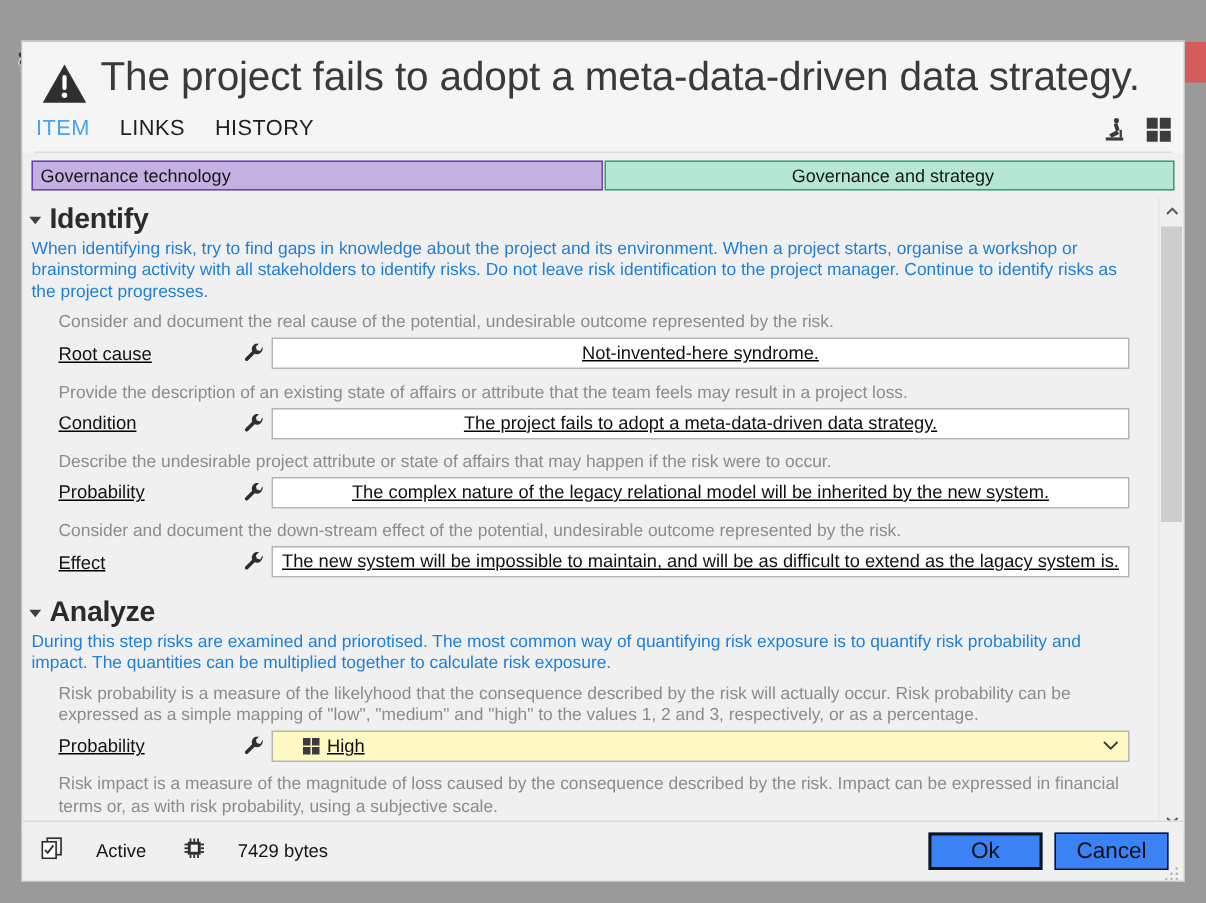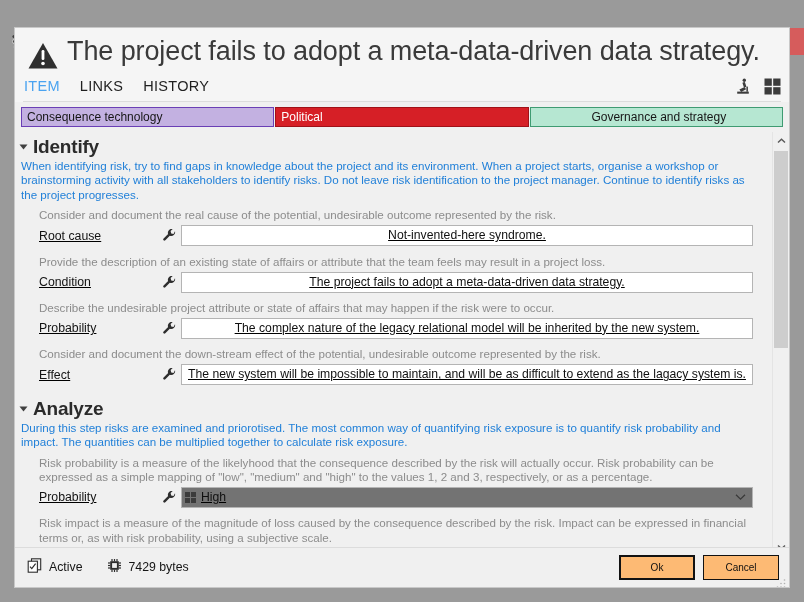--- a/index.html
+++ b/index.html
@@ -229,27 +229,27 @@
     padding: 0 4px;
     margin-right: 14px;
     overflow: hidden;
     white-space: nowrap;
     cursor: text;
     text-align: center;
   }
   .field-select {
     flex: 1 1 auto;
     height: 21px;
-    background: #737373;
+    background: #fef9c3;
     border: 1px solid #b4b4b4;
     box-sizing: border-box;
     font-size: 12.2px;
     color: #101010;
     line-height: 19px;
-    padding: 0 3px;
+    padding: 0 20px;
     margin-right: 14px;
     display: flex;
     align-items: center;
     gap: 5px;
     cursor: pointer;
     position: relative;
   }
   .select-caret {
     position: absolute;
     right: 6px; top: 50%;
@@ -305,36 +305,36 @@
   #status-left {
     position: absolute;
     left: 12px; top: 10px;
     display: flex;
     align-items: center;
     gap: 24px;
   }
   .status-item {
     display: flex;
     align-items: center;
-    gap: 7px;
+    gap: 22px;
     font-size: 12.3px;
     color: #151515;
   }
   #status-buttons {
     position: absolute;
     right: 10px; top: 7px;
     display: flex;
     gap: 8px;
   }
   .dlg-button {
     width: 76px; height: 25px;
-    background: #fdba74;
+    background: #3b82f6;
     border: 1px solid #121212;
     box-sizing: border-box;
-    font-size: 10px;
+    font-size: 15px;
     color: #101010;
     display: flex;
     align-items: center;
     justify-content: center;
     cursor: pointer;
   }
   .dlg-button.default { border-width: 2px; }
 
   #resize-grip {
     position: absolute;
@@ -398,22 +398,21 @@
             <rect x="9.2" y="0.5" width="7.3" height="7.3" fill="#3c3c3c"></rect>
             <rect x="0.5" y="9.2" width="7.3" height="7.3" fill="#3c3c3c"></rect>
             <rect x="9.2" y="9.2" width="7.3" height="7.3" fill="#3c3c3c"></rect>
           </svg>
         </span>
       </div>
       <div id="header-rule"></div>
     </div>
 
     <div id="tagstrip">
-      <div class="tag" style="background:#c3b1e1; border-color:#6a3fb5;">Consequence technology</div>
-      <div class="tag" style="background:#d61f26; border-color:#a01118; color:#ffffff;">Political</div>
+      <div class="tag" style="background:#c3b1e1; border-color:#6a3fb5;">Governance technology</div>
       <div class="tag" style="background:#b6e7d2; border-color:#3f9b72;text-align:center;">Governance and strategy</div>
     </div>
 
     <div id="scrollarea">
       <div id="scrollcontent">
 
         <div class="section-head">
           <span class="section-arrow"></span>
           <span class="section-title">Identify</span>
         </div>

